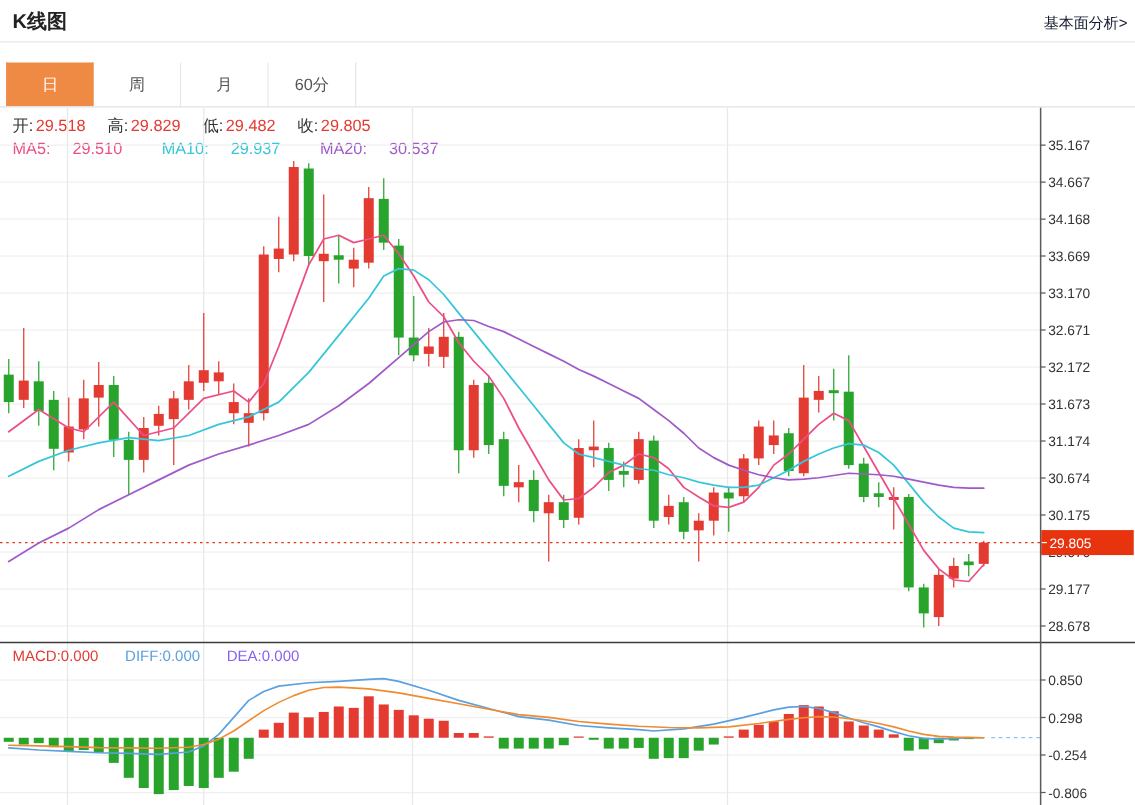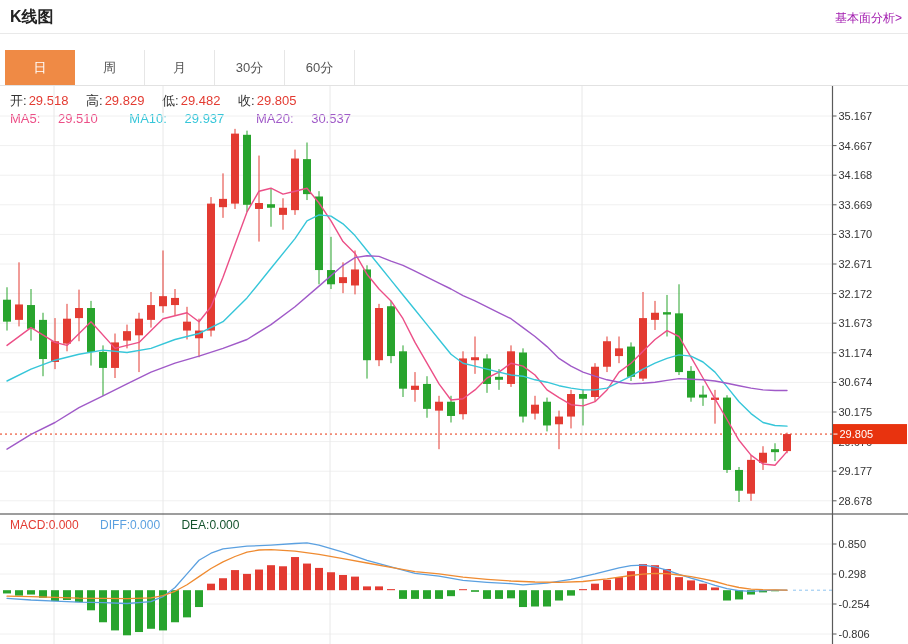--- a/index.html
+++ b/index.html
@@ -1,19 +1,19 @@
 <!DOCTYPE html>
 <html><head>
 <meta charset="utf-8">
 <style>
   html,body{margin:0;padding:0;background:#fff;width:908px;height:644px;overflow:hidden;
     font-family:"Liberation Sans","DejaVu Sans",sans-serif;}
   .wrap{position:relative;width:908px;height:496px;background:#fff;}
   .hdr-title{position:absolute;left:10px;top:7px;font-size:16px;font-weight:bold;color:#222;}
-  .hdr-link{position:absolute;right:6px;top:10px;font-size:12px;color:#a21caf;text-decoration:none;cursor:pointer;}
+  .hdr-link{position:absolute;right:6px;top:10px;font-size:12px;color:#0f172a;text-decoration:none;cursor:pointer;}
   .hdr-rule{position:absolute;left:0;top:33px;width:908px;height:1px;background:#e9e9e9;}
   .tabbar{position:absolute;left:5px;top:50px;display:flex;}
   .tabbar-rule{position:absolute;left:0;top:85px;width:908px;height:1px;background:#e2e2e2;}
   .tab{width:70px;height:35px;line-height:35px;text-align:center;font-size:13px;color:#555;
     background:#fff;border-right:1px solid #e6e6e6;cursor:pointer;box-sizing:border-box;}
   .tab:first-child{border-left:1px solid #e6e6e6;}
   .tab.active{background:#ef8a45;color:#fff;border-color:#ef8a45;}
   .infobar{position:absolute;left:10px;top:92px;font-size:13px;white-space:nowrap;}
   .infobar .lbl{color:#333;margin-right:2px;}
   .infobar .val{margin-right:14px;}
@@ -29,21 +29,20 @@
 
 <div class="wrap">
   <div class="hdr-title">K线图</div>
   <a class="hdr-link">基本面分析&gt;</a>
   <div class="hdr-rule"></div>
 
   <div class="tabbar">
       <div class="tab active">日</div>
       <div class="tab">周</div>
       <div class="tab">月</div>
-      <div class="tab">30分</div>
       <div class="tab">60分</div>
     </div>
   <div class="tabbar-rule"></div>
 
   <div class="infobar">
     <span class="lbl">开:</span><span class="val" style="color: rgb(227, 59, 50);">29.518</span>
     <span class="lbl">高:</span><span class="val" style="color: rgb(227, 59, 50);">29.829</span>
     <span class="lbl">低:</span><span class="val" style="color: rgb(227, 59, 50);">29.482</span>
     <span class="lbl">收:</span><span class="val" style="color: rgb(227, 59, 50);">29.805</span>
   </div>
@@ -321,15 +320,15 @@
       <g>
         <rect x="833" y="338.0665330661324" width="74" height="20" fill="#e8330f"></rect>
         <line x1="833.5" y1="348.0665330661324" x2="837.5" y2="348.0665330661324" stroke="#fff"></line>
         <text x="839.5" y="352.0665330661324" font-size="11" fill="#fff">29.805</text>
       </g>
     </svg>
 
   <div class="macdinfo">
     <span style="color: rgb(227, 59, 50);">MACD:0.000</span>
     <span style="color: rgb(91, 160, 224);">DIFF:0.000</span>
-    <span style="color: #14532d;">DEA:0.000</span>
+    <span style="color: #8b5cf6;">DEA:0.000</span>
   </div>
 </div>
 
 </body></html>

